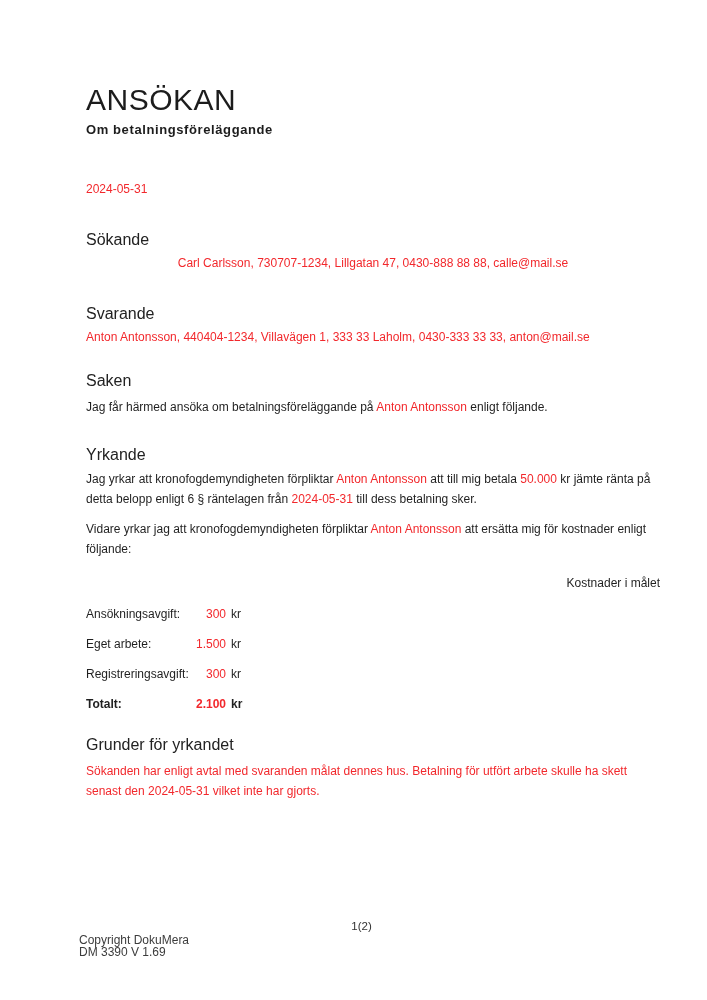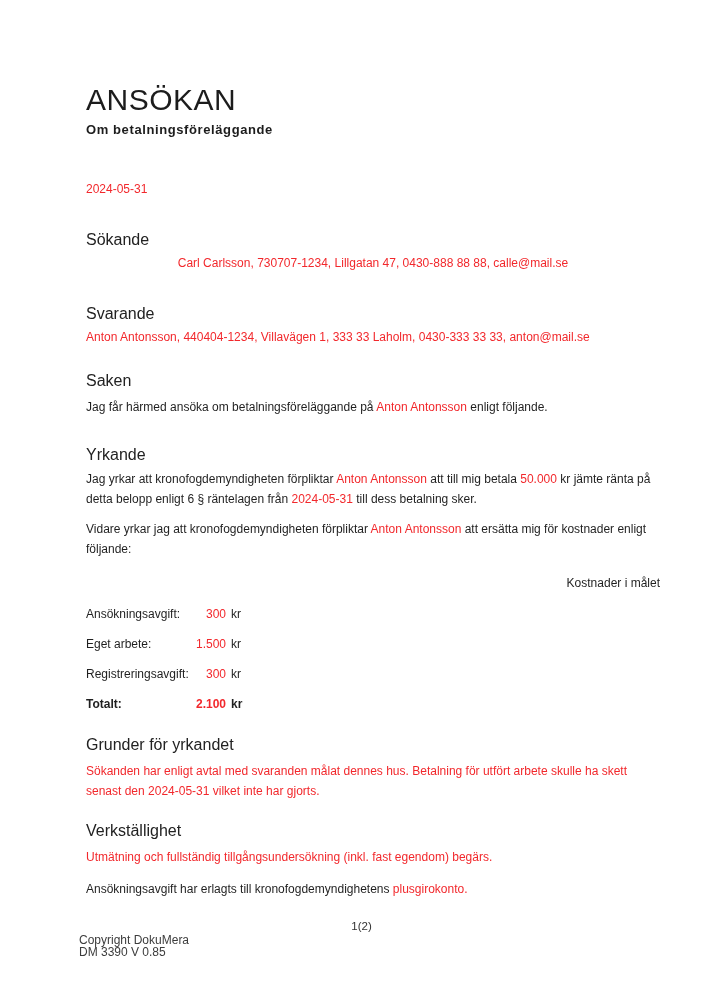--- a/index.html
+++ b/index.html
@@ -141,25 +141,20 @@
     <div class="cost-row bold">
       <span class="cost-label">Totalt:</span><span class="cost-amount red">2.100</span><span class="cost-unit">kr</span>
     </div>
   </section>
 
   <section class="sec-grunder">
     <h2>Grunder för yrkandet</h2>
     <p class="body-text red">Sökanden har enligt avtal med svaranden målat dennes hus. Betalning för utfört arbete skulle ha skett senast den 2024-05-31 vilket inte har gjorts.</p>
   </section>
 
-  <section class="sec-verkstallighet">
-    <h2>Verkställighet</h2>
-    <p class="body-text red line1">Utmätning och fullständig tillgångsundersökning (inkl. fast egendom) begärs.</p>
-    <p class="body-text line2"><span>Ansökningsavgift har erlagts till kronofogdemyndighetens </span><span class="red">plusgirokonto.</span></p>
-  </section>
 
 </div>
 
 <div class="page-number">1(2)</div>
 <div class="copyright">
   <div>Copyright DokuMera</div>
-  <div>DM 3390 V 0.85</div>
+  <div>DM 3390 V 1.69</div>
 </div>
 
 </body></html>

